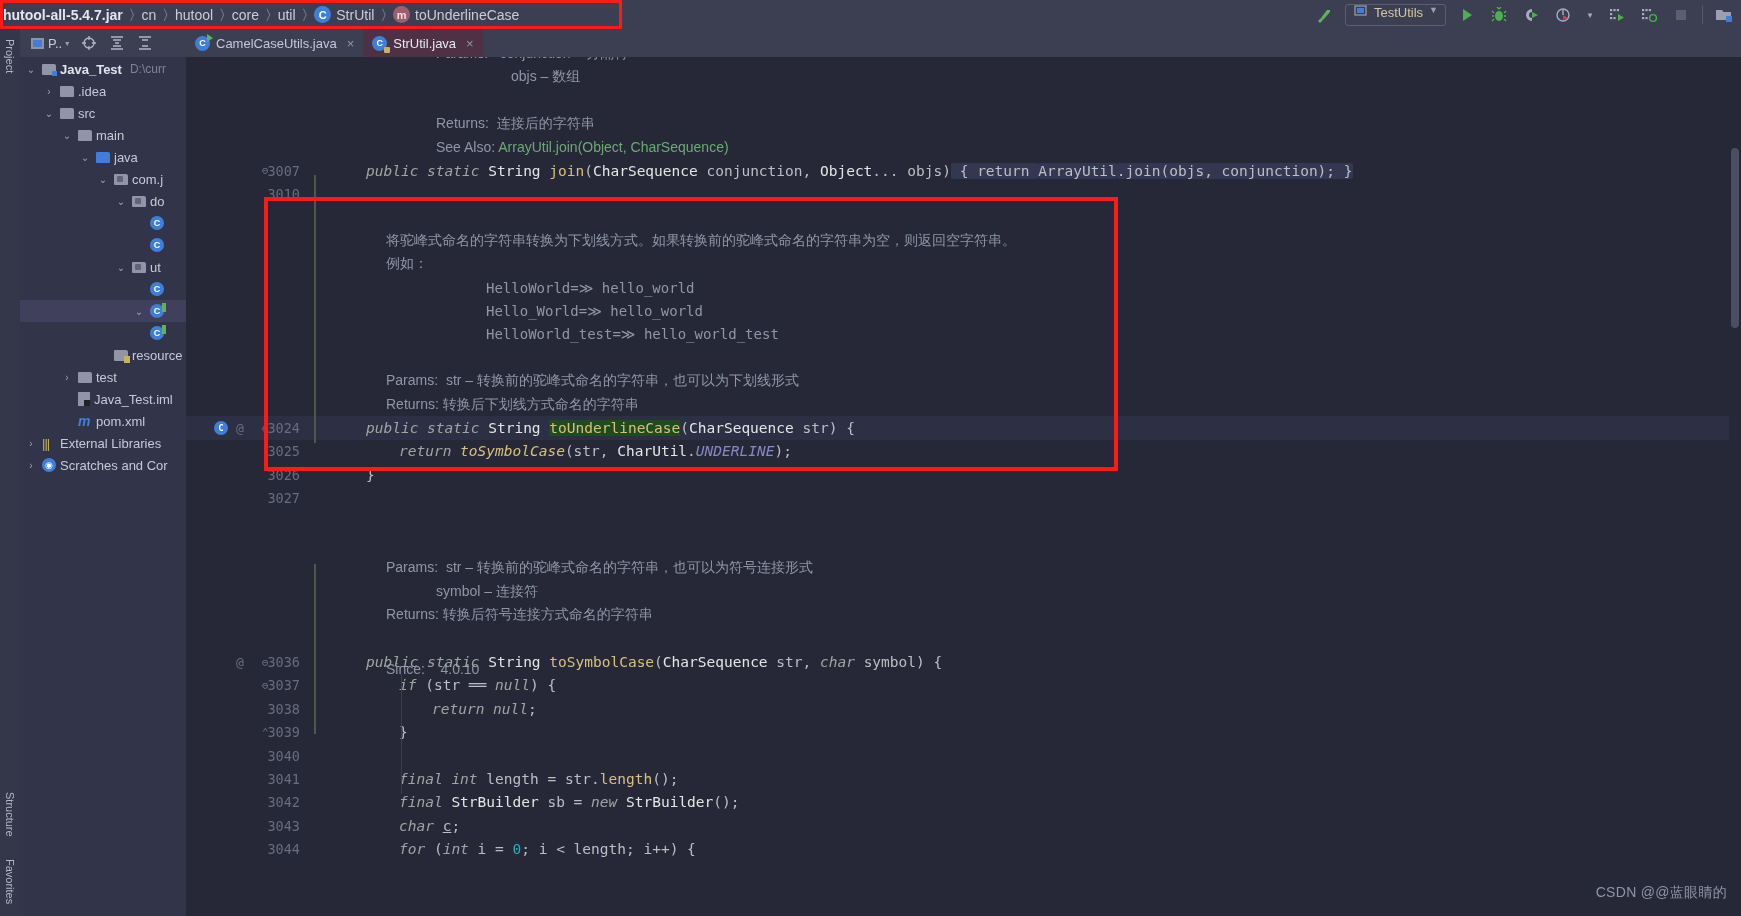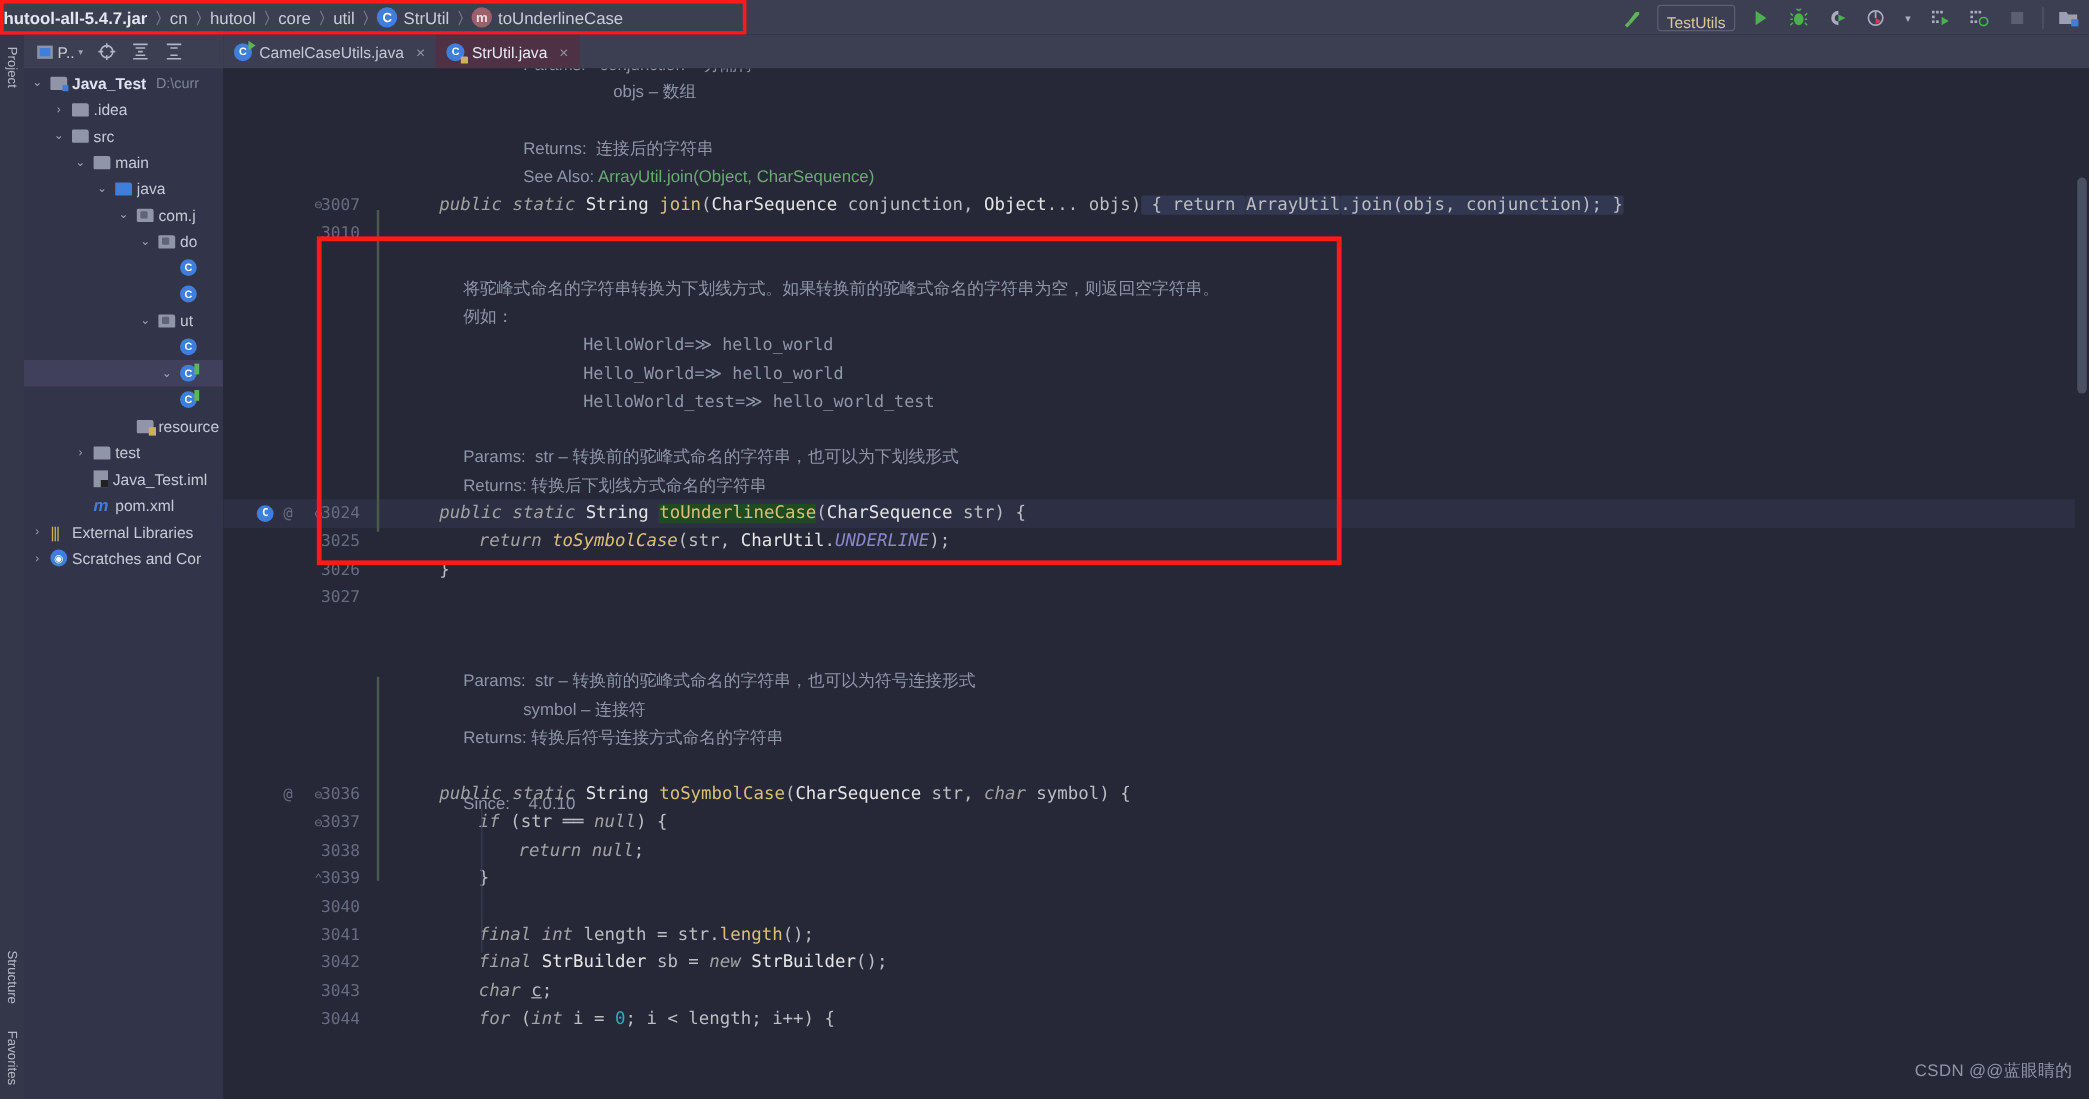--- a/index.html
+++ b/index.html
@@ -24,22 +24,22 @@
     font-size:11px;font-weight:bold;display:inline-flex;align-items:center;justify-content:center;
   }
   .badge-m{
     width:17px;height:17px;border-radius:50%;background:#9b5f6e;color:#f2dde2;
     font-size:11px;font-weight:bold;display:inline-flex;align-items:center;justify-content:center;
   }
 
   #top-right{ position:absolute; right:0; top:0; height:29px; display:flex; align-items:center; gap:10px; padding-right:6px;}
   .tb-ico{ width:22px;height:22px;display:flex;align-items:center;justify-content:center;cursor:pointer;}
   #run-config{
-    height:22px; border:1px solid #5a5f73; border-radius:3px; display:flex; align-items:center;
-    gap:6px; padding:0 7px; background:#3c3f52; cursor:pointer;flex-direction:column;
+    height:22px; border:1px solid #5a5f73; border-radius:3px; display:flex; 
+    gap:6px; padding:0 7px; background:#3c3f52; cursor:pointer;
   }
   #run-config .label{ color:#d8c6a0; font-size:13px;}
   .divider-v{ width:1px;height:18px;background:#55596b;}
 
   
   #left-strip{
     position:absolute; left:0; top:29px; width:20px; height:887px; background:#34374a;
     display:flex; flex-direction:column; justify-content:space-between; align-items:center;
   }
   .vtab{

